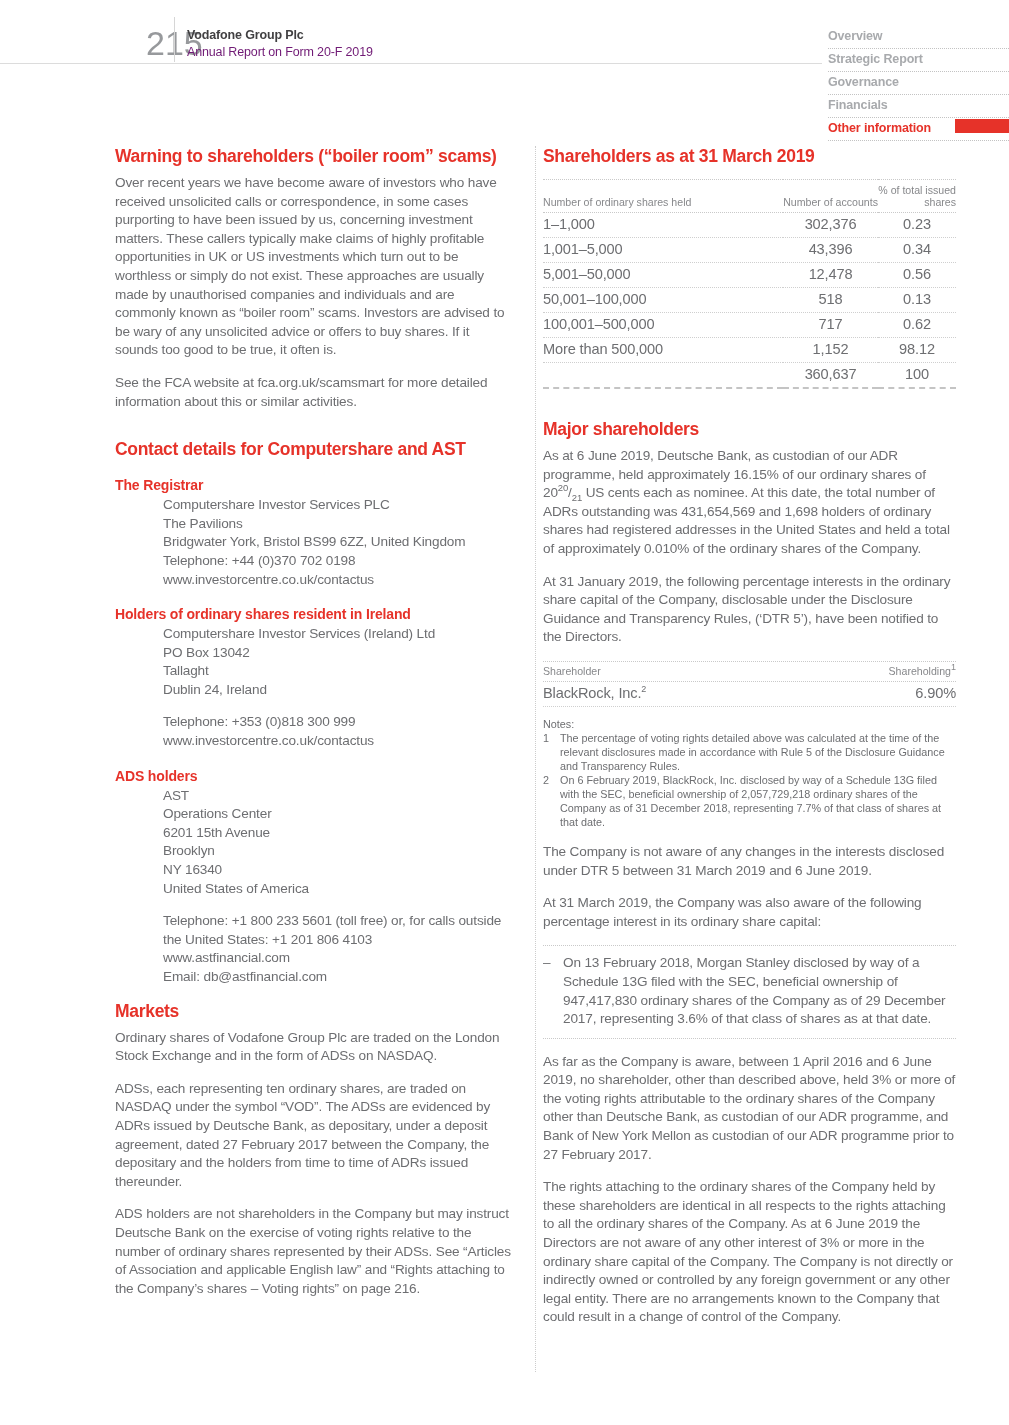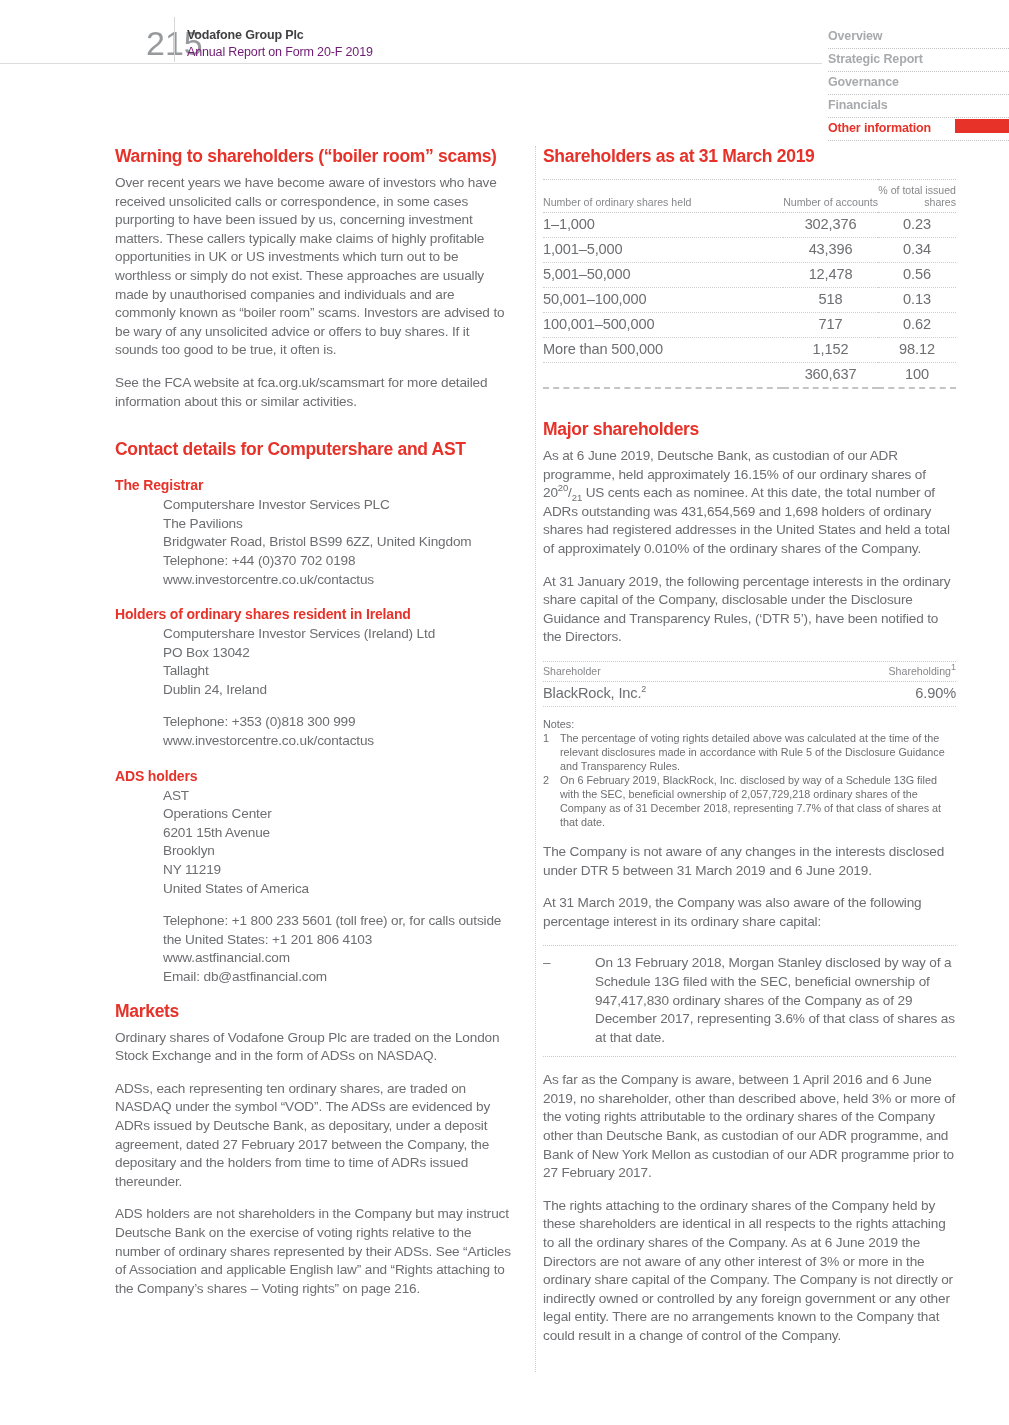--- a/index.html
+++ b/index.html
@@ -92,21 +92,21 @@
   .note { display:flex; font-size:10.8px; line-height:14px; color:#6d6e71; letter-spacing:0; }
   .note-num { width:17px; flex:0 0 17px; }
   .note-text { flex:1; }
   
   .bullet {
     display:flex;
     border-top:1px dotted #c9c9c9; border-bottom:1px dotted #c9c9c9;
     padding:8px 0 9px 0; margin:0 0 14px 0;
   }
   .bullet-dash { flex:0 0 20px; font-size:13.6px; line-height:18.6px; }
-  .bullet-text { flex:1; font-size:13.6px; line-height:18.6px;margin-left:32px; }
+  .bullet-text { flex:1; font-size:13.6px; line-height:18.6px; }
 </style>
 </head>
 <body>
 
 <div class="page">
 
   <div class="page-num">215</div>
   <div class="head-vrule"></div>
   <div class="brand-block">
     <div class="brand-title">Vodafone Group Plc</div>
@@ -133,21 +133,21 @@
     <p>Over recent years we have become aware of investors who have received unsolicited calls or correspondence, in some cases purporting to have been issued by us, concerning investment matters. These callers typically make claims of highly profitable opportunities in UK or US investments which turn out to be worthless or simply do not exist. These approaches are usually made by unauthorised companies and individuals and are commonly known as “boiler room” scams. Investors are advised to be wary of any unsolicited advice or offers to buy shares. If it sounds too good to be true, it often is.</p>
     <p>See the FCA website at fca.org.uk/scamsmart for more detailed information about this or similar activities.</p>
 
     <div class="section-gap"></div>
     <h2>Contact details for Computershare and AST</h2>
 
     <h3>The Registrar</h3>
     <div class="addr-block">
       <div class="addr-line">Computershare Investor Services PLC</div>
       <div class="addr-line">The Pavilions</div>
-      <div class="addr-line">Bridgwater Road, Bristol BS99 6ZZ, United Kingdom</div>
+      <div class="addr-line">Bridgwater York, Bristol BS99 6ZZ, United Kingdom</div>
       <div class="addr-line">Telephone: +44 (0)370 702 0198</div>
       <div class="addr-line">www.investorcentre.co.uk/contactus</div>
     </div>
 
     <h3>Holders of ordinary shares resident in Ireland</h3>
     <div class="addr-block">
       <div class="addr-line">Computershare Investor Services (Ireland) Ltd</div>
       <div class="addr-line">PO Box 13042</div>
       <div class="addr-line">Tallaght</div>
       <div class="addr-line">Dublin 24, Ireland</div>
@@ -156,21 +156,21 @@
       <div class="addr-line">Telephone: +353 (0)818 300 999</div>
       <div class="addr-line">www.investorcentre.co.uk/contactus</div>
     </div>
 
     <h3>ADS holders</h3>
     <div class="addr-block">
       <div class="addr-line">AST</div>
       <div class="addr-line">Operations Center</div>
       <div class="addr-line">6201 15th Avenue</div>
       <div class="addr-line">Brooklyn</div>
-      <div class="addr-line">NY 11219</div>
+      <div class="addr-line">NY 16340</div>
       <div class="addr-line">United States of America</div>
     </div>
     <div class="addr-block">
       <div class="addr-line">Telephone: +1 800 233 5601 (toll free) or, for calls outside the United States: +1 201 806 4103</div>
       <div class="addr-line">www.astfinancial.com</div>
       <div class="addr-line">Email: db@astfinancial.com</div>
     </div>
 
     <h2>Markets</h2>
     <p>Ordinary shares of Vodafone Group Plc are traded on the London Stock Exchange and in the form of ADSs on NASDAQ.</p>

